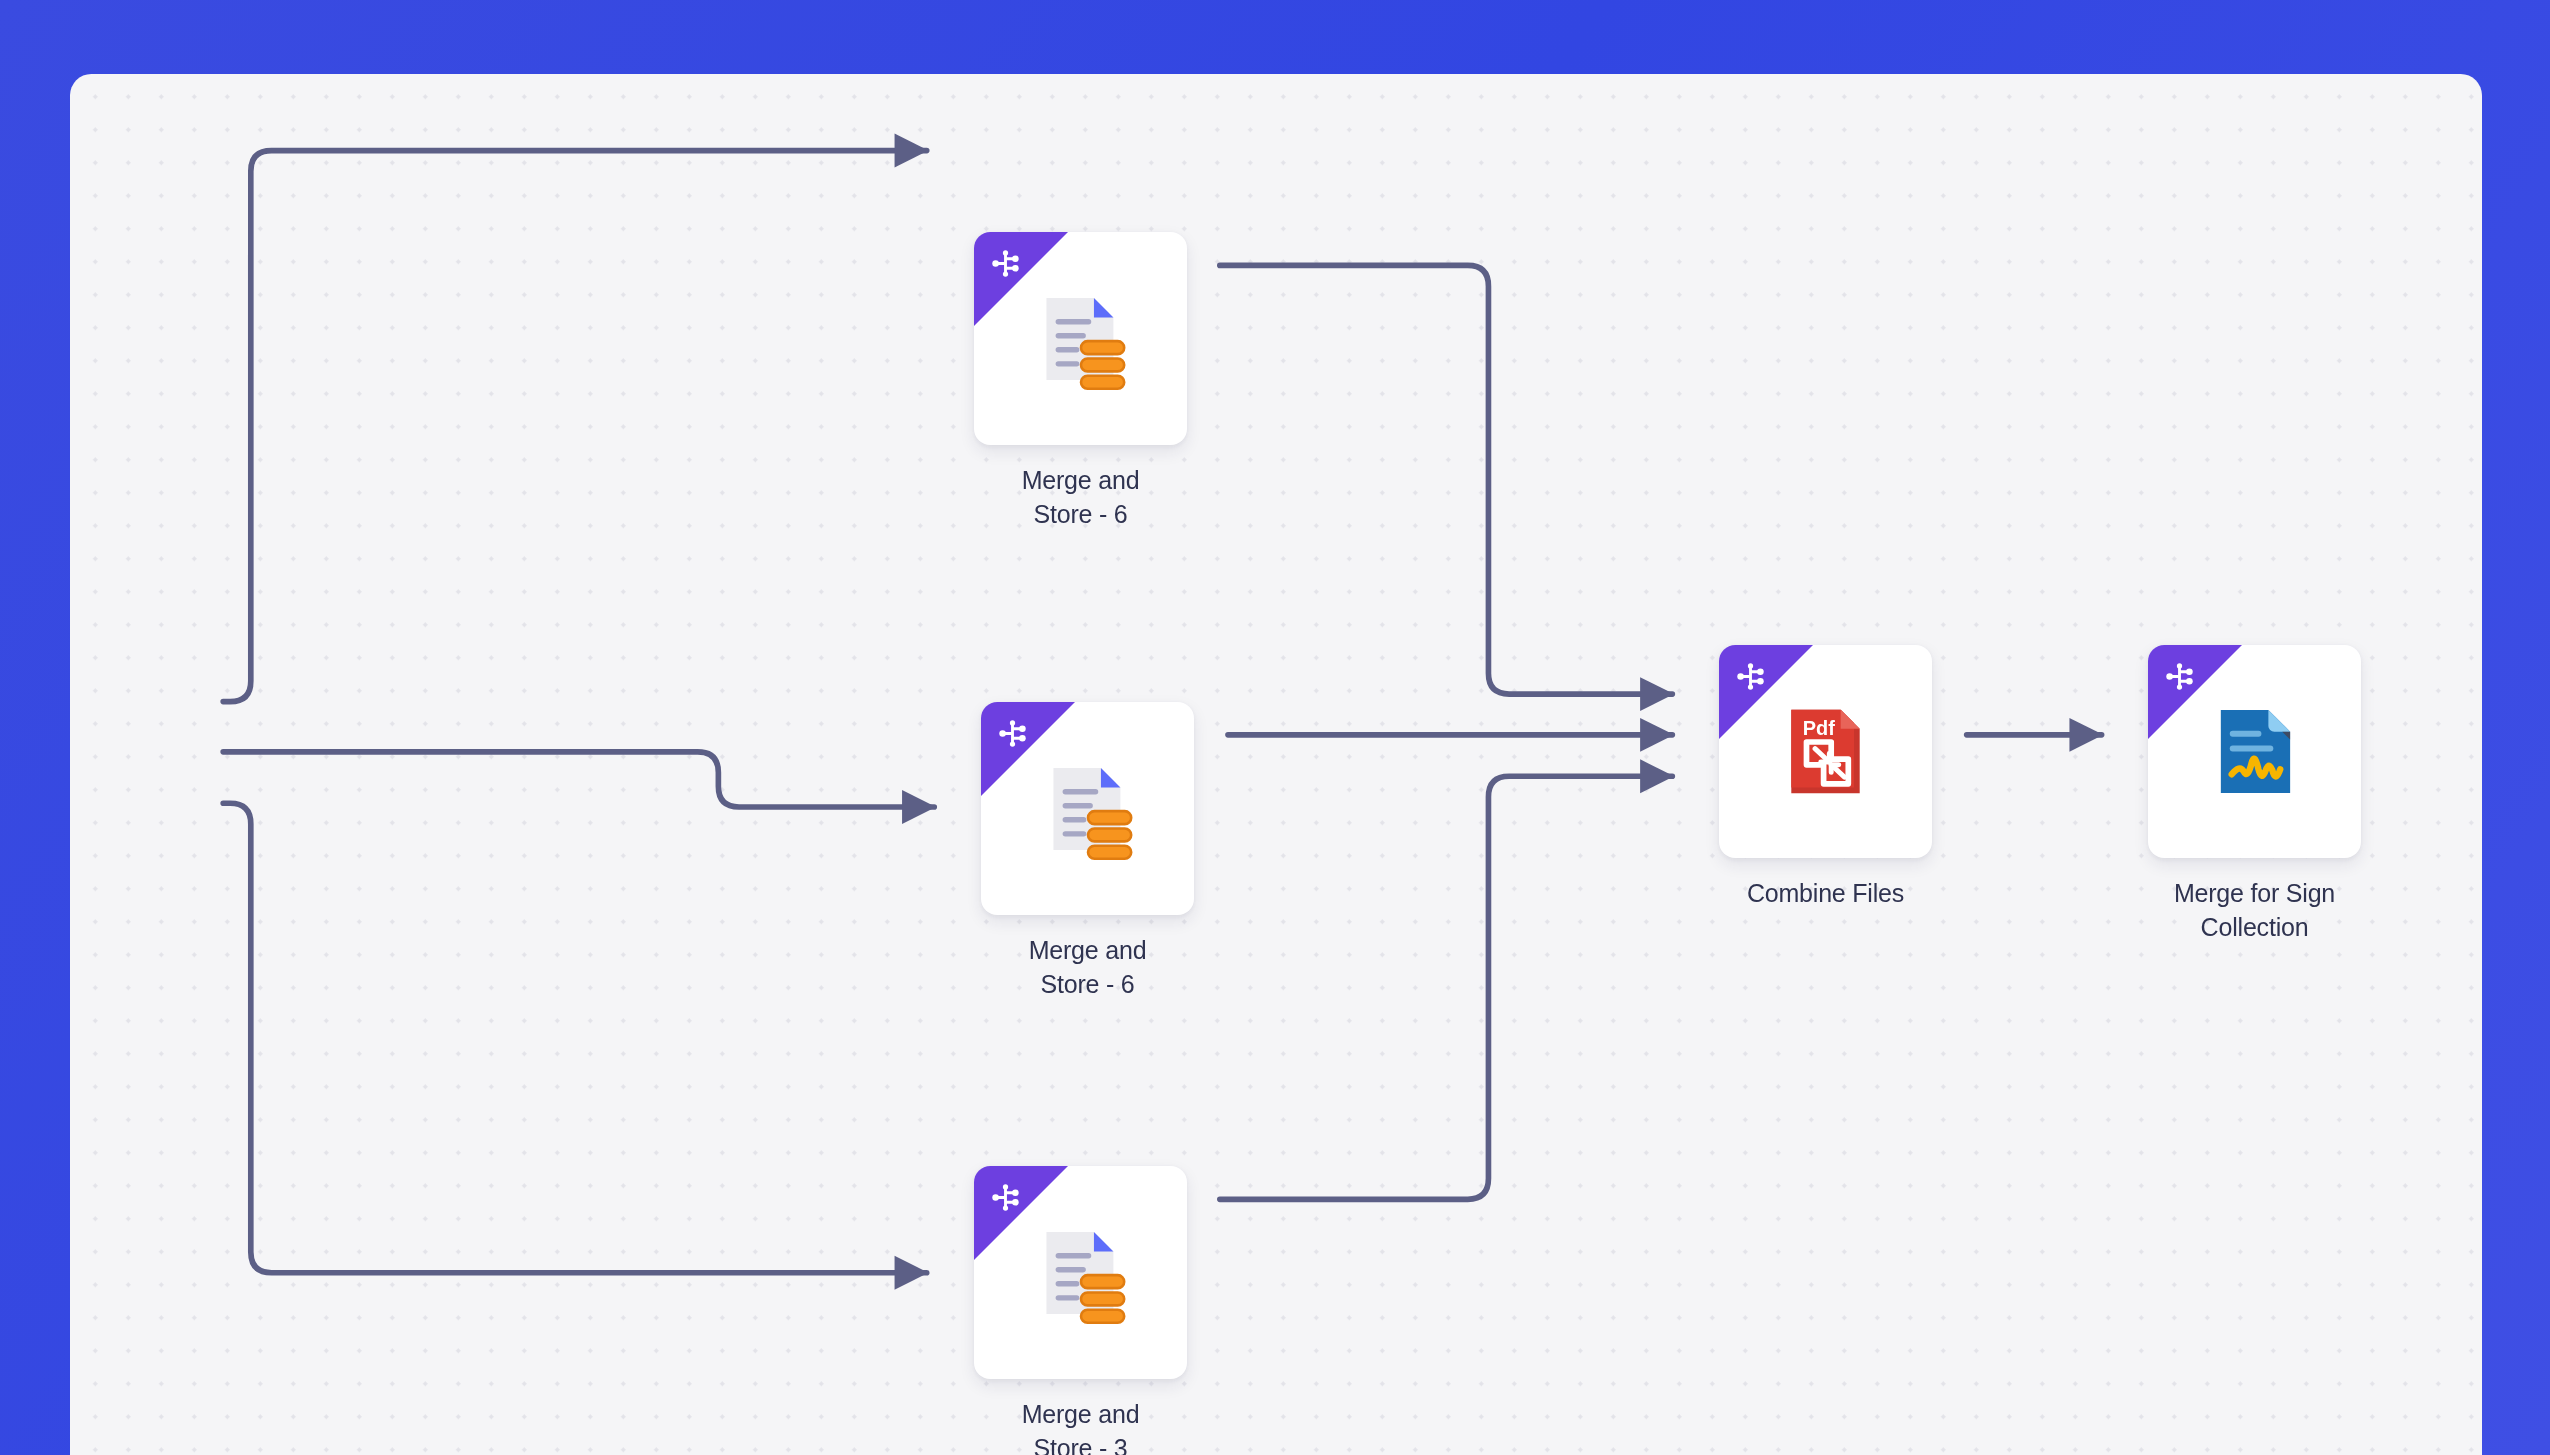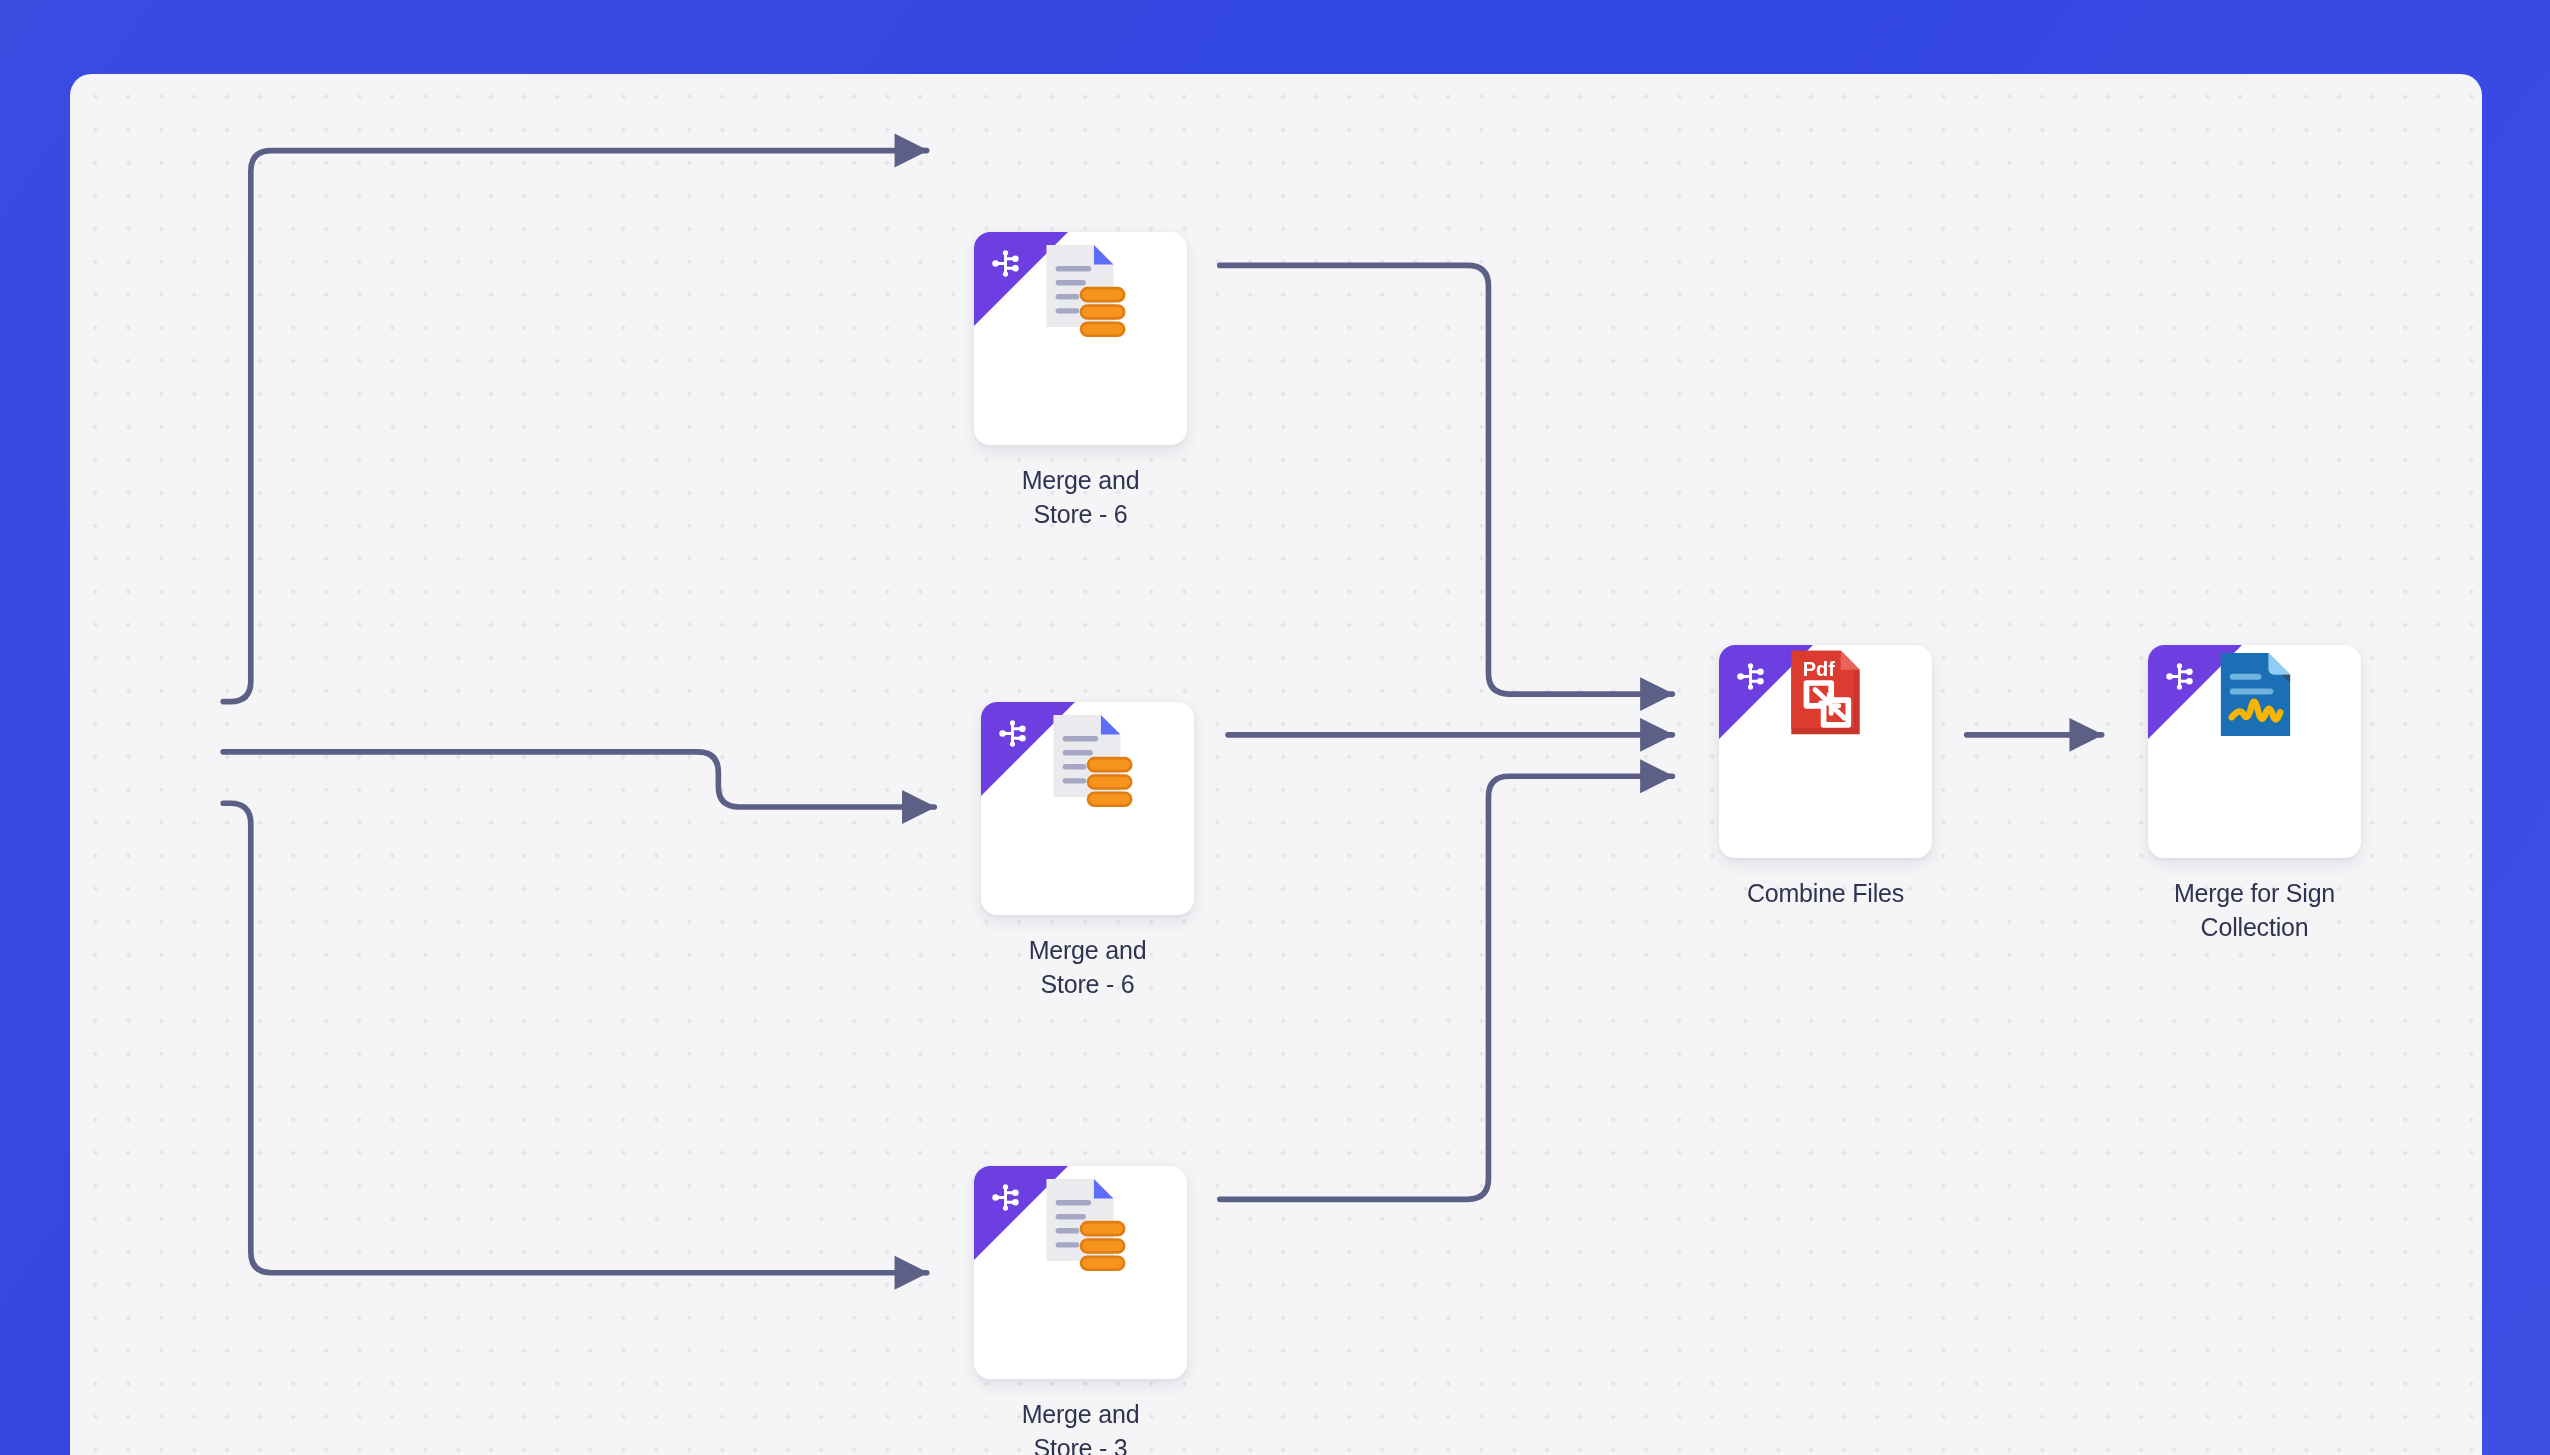--- a/index.html
+++ b/index.html
@@ -49,21 +49,21 @@
   }
   .node-card {
     position: relative;
     width: 213px;
     height: 213px;
     background: #ffffff;
     border-radius: 16.3px;
     box-shadow: 0 6.3px 16.3px rgba(30,35,80,0.085), 0 1.3px 4.4px rgba(30,35,80,0.05);
     overflow: hidden;
     display: flex;
-    align-items: flex-start;
+    align-items: center;
     justify-content: center;
   }
   .node-card.trigger-card {
     border: 1.9px solid #d8ecfb;
   }
 
   
   .corner {
     position: absolute;
     left: 0; top: 0;

